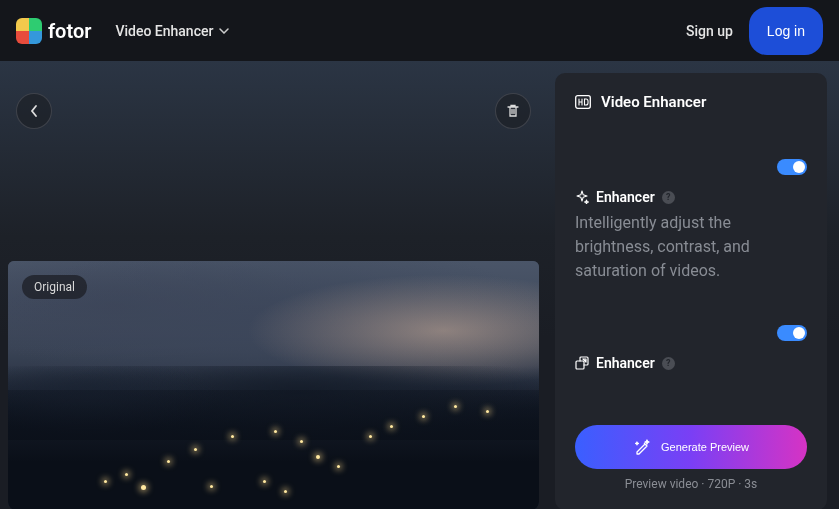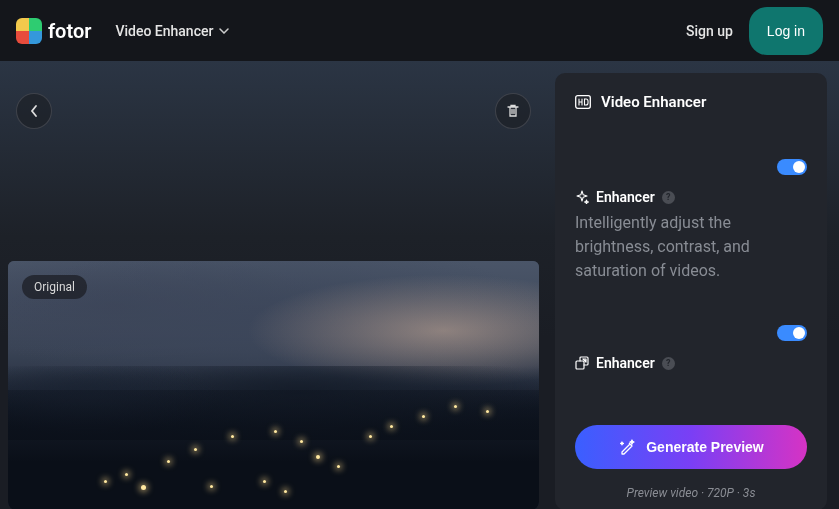--- a/index.html
+++ b/index.html
@@ -53,21 +53,21 @@
 }
 .spacer { flex: 1; }
 .signup {
   font-size: 14px;
   font-weight: 500;
   color: #e5e5e5;
   margin-right: 16px;
   cursor: pointer;
 }
 .login-btn {
-  background: #0f766e;
+  background: #1d4ed8;
   color: #fff;
   border: none;
   border-radius: 18px;
   padding: 16px 18px;
   font-size: 14px;
   font-weight: 500;
   cursor: pointer;
 }
 .main {
   display: flex;
@@ -226,36 +226,35 @@
   height: 1px;
   background: #32353c;
   margin: 6px 0 18px;
 }
 .panel-spacer { flex: 1; }
 .generate-btn {
   width: 100%;
   border: none;
   border-radius: 22px;
   padding: 13px 0;
-  font-size: 14px;
-  font-weight: 700;
+  font-size: 11px;
+  font-weight: 400;
   color: #fff;
   background: linear-gradient(90deg, #3a5fff 0%, #7a3ff5 50%, #d633c4 100%);
   cursor: pointer;
   display: flex;
   align-items: center;
   justify-content: center;
   gap: 10px;
 }
 .preview-info {
   text-align: center;
   font-size: 12px;
   color: #8a8d94;
-  margin-top: 17px;
-  font-style: italic;
+  margin-top: 8px;
 }
 svg { display: block; }
 </style>
 </head>
 <body>
 
 <div class="header">
   <div class="logo">
     <div class="logo-mark">
         <span></span>

